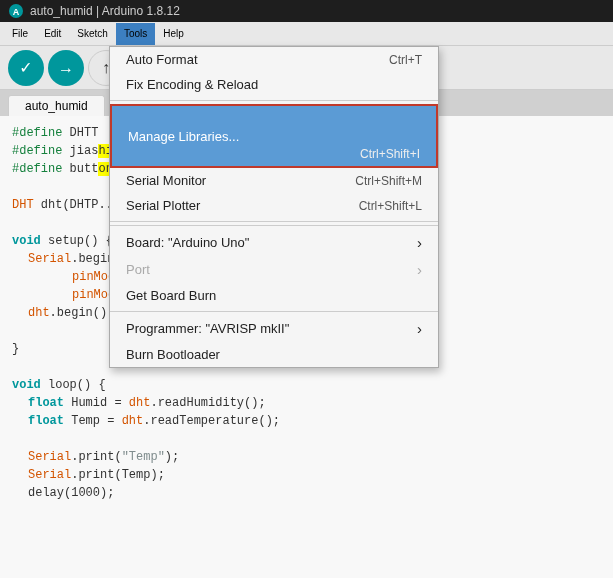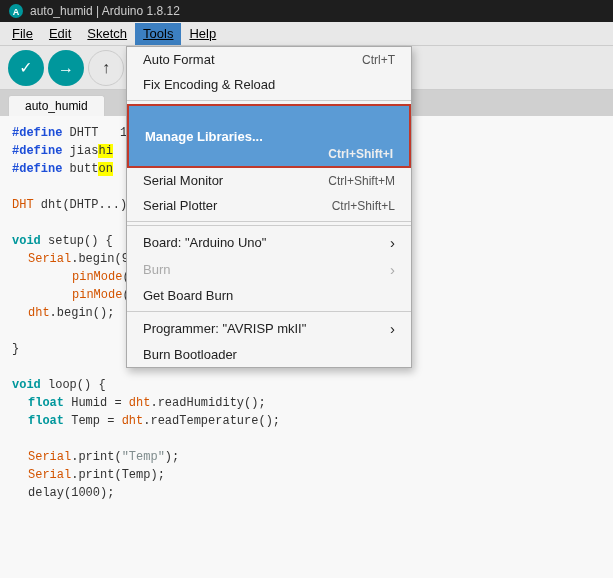--- a/index.html
+++ b/index.html
@@ -32,26 +32,25 @@
     .menu-bar {
       background: #e8e8e8;
       height: 24px;
       display: flex;
       align-items: center;
       padding: 0 4px;
       border-bottom: 1px solid #ccc;
     }
     .menu-item {
       padding: 2px 8px;
-      font-size: 13px;
+      font-size: 10px;
       cursor: pointer;
       height: 22px;
       display: flex;
       align-items: center;
-      text-decoration: underline;
     }
     .menu-item.tools-active {
       background: #3c7fc1;
       color: #000000;
     }
 
     
     .toolbar {
       background: #e8e8e8;
       height: 44px;
@@ -106,21 +105,21 @@
       font-family: 'Courier New', monospace;
       font-size: 12px;
       line-height: 1.5;
       flex: 1;
       overflow: hidden;
       position: relative;
     }
     .editor-content {
       color: #333;
     }
-    .kw-define { color: #1d4ed8; font-weight: bold; }
+    .kw-define { color: #15803d; font-weight: normal; }
     .kw-void { color: #00979c; font-weight: bold; }
     .kw-float { color: #00979c; font-weight: bold; }
     .kw-serial { color: #d35400; }
     .kw-pin { color: #d35400; margin-left: 44px; }
     .kw-dht { color: #d35400; }
     .str { color: #7f8c8d; }
     .code-line {
       white-space: pre;
     }
     .indent1 { margin-left: 16px; }
@@ -131,22 +130,22 @@
       top: 0;
       left: 0;
       width: 100%;
       height: 100%;
       pointer-events: none;
       z-index: 100;
     }
     .dropdown-menu {
       position: absolute;
       top: 46px;
-      left: 126px;
-      width: 286px;
+      left: 109px;
+      width: 330px;
       background: #f5f5f5;
       border: 1px solid #aaa;
       box-shadow: 2px 4px 8px rgba(0,0,0,0.25);
       pointer-events: all;
       z-index: 200;
       text-align: right;
     }
     .menu-separator {
       height: 1px;
       background: #ccc;
@@ -158,21 +157,20 @@
       justify-content: space-between;
       padding: 5px 16px 5px 16px;
       cursor: pointer;
       font-size: 13px;
       color: #222;
     }
     .dd-item.highlighted {
       background: #5b9bd5;
       color: white;
       border: 2px solid #c0392b;
-      font-weight: bold;
     }
     .dd-item.disabled {
       color: #aaa;
       cursor: default;
     }
     .dd-item.has-submenu::after {
       content: '›';
       font-size: 15px;
     }
     .dd-shortcut {
@@ -285,21 +283,21 @@
     <div class="menu-separator"></div>
 
 
     <div class="menu-separator"></div>
 
     <div class="dd-item has-submenu">
       <span>Board: "Arduino Uno"</span>
     </div>
 
     <div class="dd-item has-submenu disabled">
-      <span>Burn</span>
+      <span>Port</span>
     </div>
 
     <div class="dd-item">
       <span>Get Board Burn</span>
       <span class="dd-shortcut"></span>
     </div>
 
     <div class="menu-separator"></div>
 
     <div class="dd-item has-submenu">

